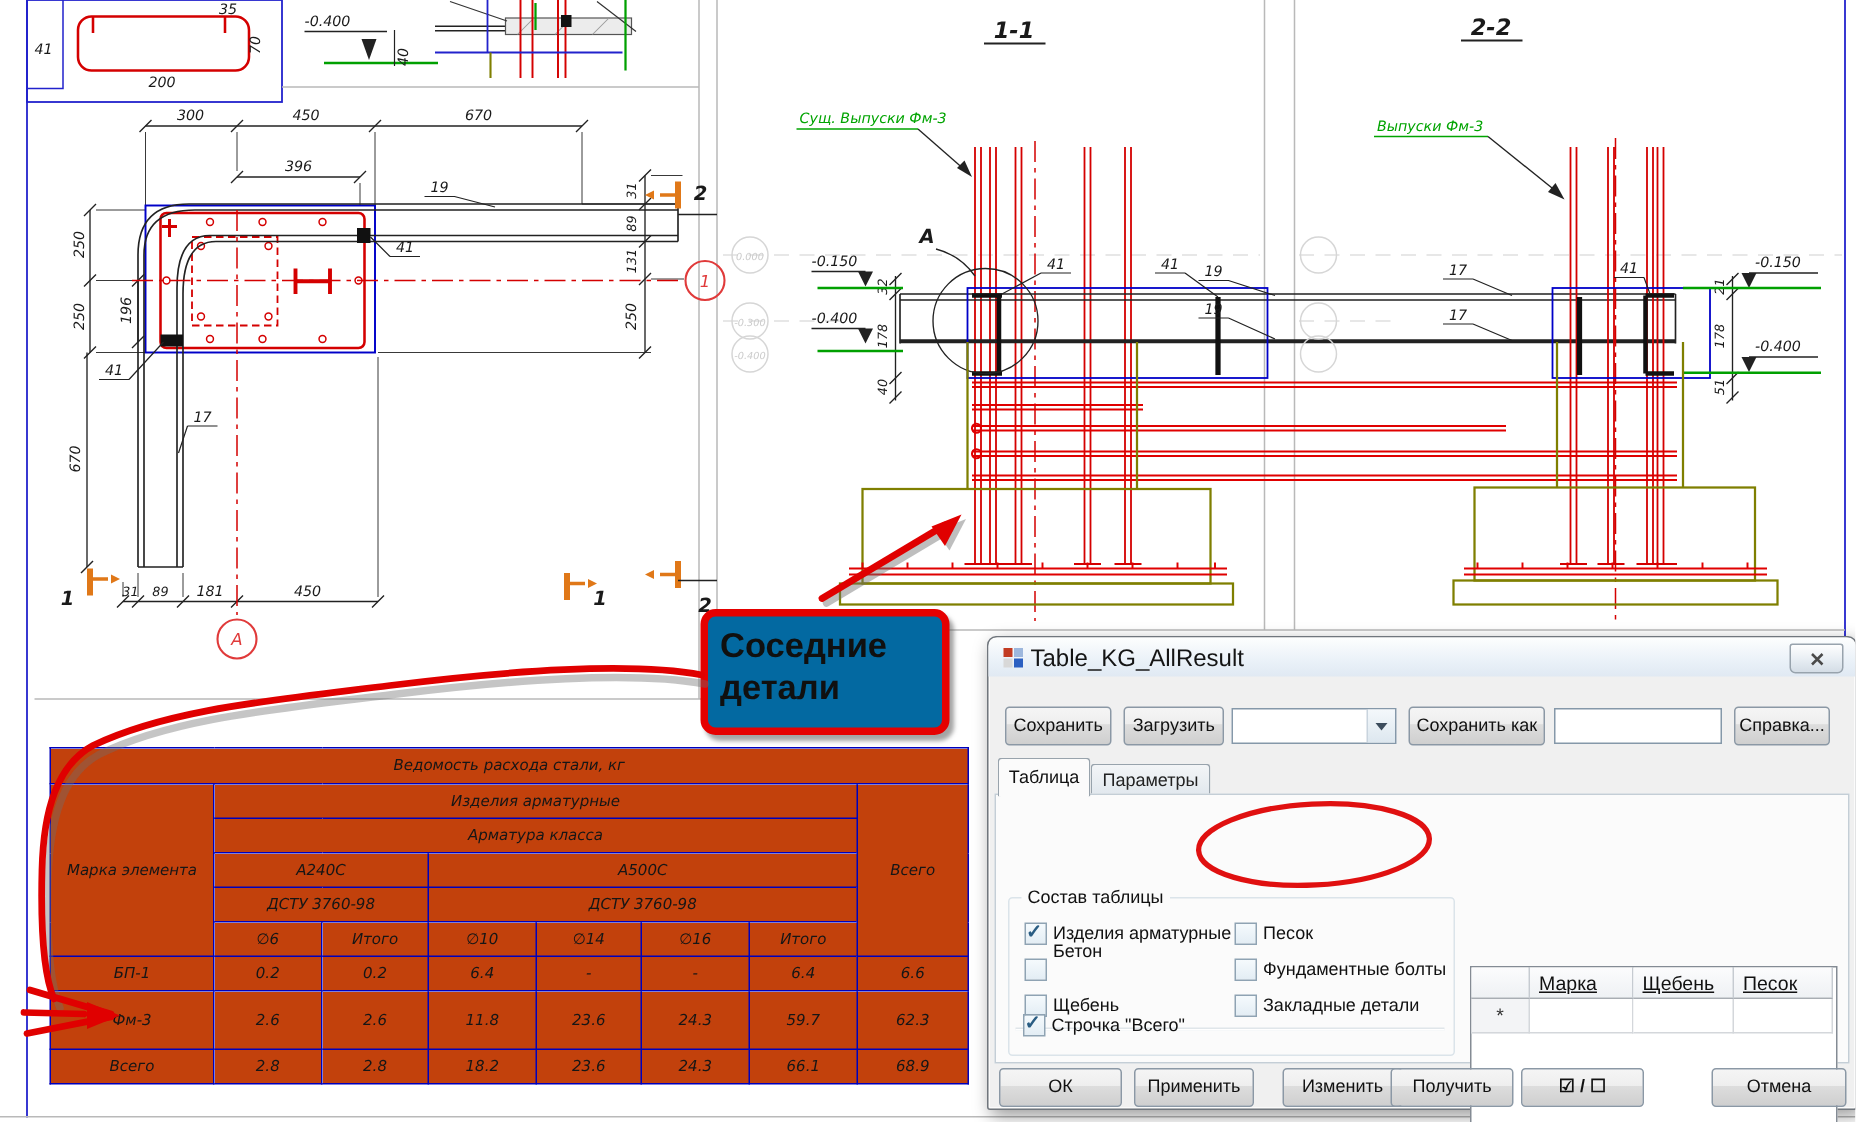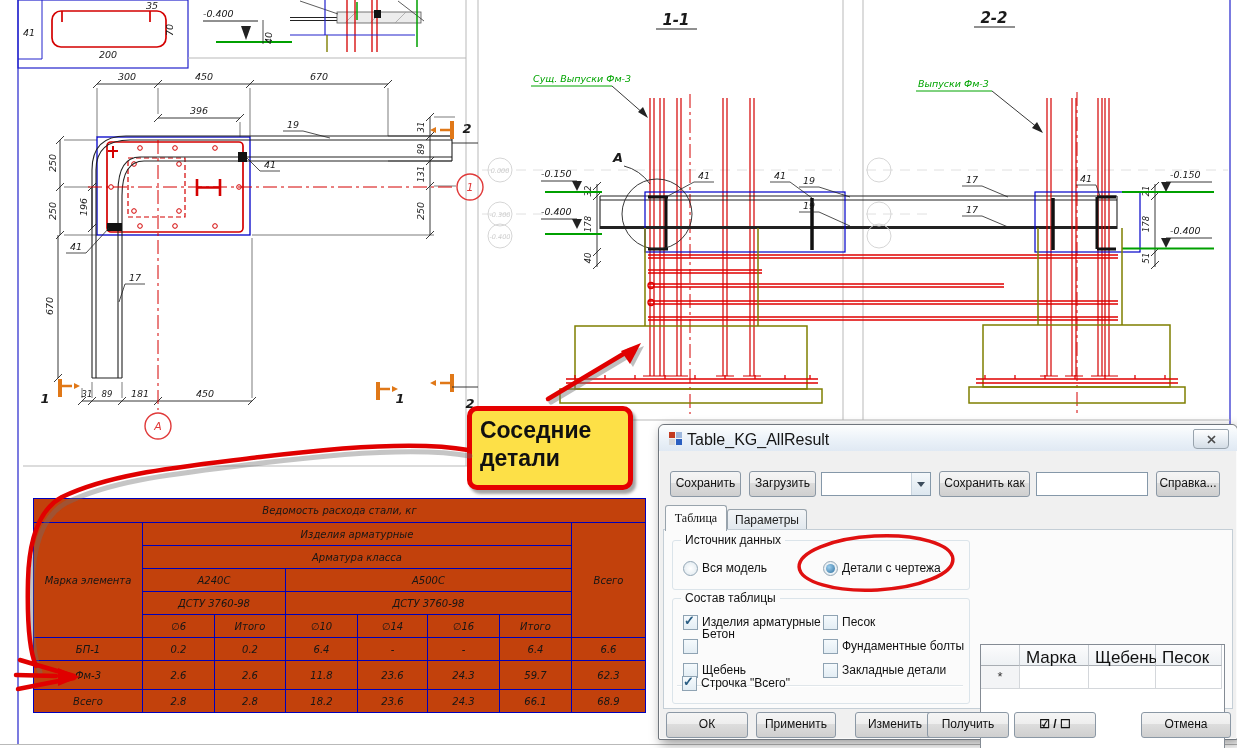--- a/index.html
+++ b/index.html
@@ -16,21 +16,21 @@
   #baseSvg{z-index:1;}
   #overlaySvg{z-index:30;pointer-events:none;}
 
   
   .steel{position:absolute;left:33px;top:498px;z-index:2;border-collapse:collapse;table-layout:fixed;}
   .steel td{border:1px solid #0000bb;text-align:center;vertical-align:middle;
             font:italic 10px "DejaVu Sans",sans-serif;color:#161616;background:#c2410c;
             overflow:hidden;white-space:nowrap;padding:0;}
 
   
-  .callout{position:absolute;background:#fde047;border:5px solid #e50000;color:#101010;
+  .callout{position:absolute;background:#0369a1;border:5px solid #e50000;color:#101010;
            font-weight:bold;box-shadow:3px 4px 3px rgba(90,90,90,.55);z-index:8;}
   #callout1{left:467px;top:406px;width:140px;height:62px;border-radius:10px;
             font-size:23px;line-height:1.2;padding:6px 8px;}
   #callout2{left:119px;top:699px;width:332px;height:34px;border-radius:13px;
             font-size:21px;display:flex;align-items:center;justify-content:center;}
 
   
   .dlg{position:absolute;left:658px;top:424px;width:578px;height:314px;z-index:5;
        background:#f0f0f0;border:1px solid #70767d;border-radius:6px 6px 2px 2px;
        box-shadow:3px 4px 12px rgba(0,0,0,.4), inset 0 0 0 1px rgba(255,255,255,.75);
@@ -46,39 +46,39 @@
        border:1px solid #8b98a5;border-radius:3px;text-align:center;line-height:22px;
        font-size:12px;color:#111;}
   .combo{position:absolute;height:22px;background:#fff;border:1px solid #8598a9;}
   .combo .arrowzone{position:absolute;right:0;top:0;bottom:0;width:18px;border-left:1px solid #c9d4de;
        background:linear-gradient(#f4f8fb,#dde7ef);display:flex;align-items:center;justify-content:center;}
   .combo .arr{width:0;height:0;border-left:4px solid transparent;border-right:4px solid transparent;
        border-top:5px solid #3c4c5c;}
   .tfield{position:absolute;height:22px;background:#fff;border:1px solid #8598a9;font-size:12px;padding:0 4px;}
   .tab{position:absolute;border:1px solid #98a3ac;border-bottom:none;border-radius:3px 3px 0 0;
        text-align:center;font-size:12px;}
-  .tabActive{background:#fbfbfb;z-index:3;line-height:24px;font-family:Liberation Serif, serif;}
+  .tabActive{background:#fbfbfb;z-index:3;line-height:24px;}
   .tabIdle{background:linear-gradient(#f3f5f7,#e0e7ed);line-height:20px;color:#222;}
   .panel{position:absolute;left:4px;top:104px;width:568px;height:178px;background:#fbfbfb;
        border:1px solid #c4ced6;}
   .grp{position:absolute;border:1px solid #dbe4ea;border-radius:3px;}
   .grp .grplabel{position:absolute;top:-8px;left:8px;background:#fbfbfb;padding:0 4px;font-size:12px;}
   .radio{position:absolute;width:13px;height:13px;border-radius:50%;border:1px solid #93a6b5;
        background:radial-gradient(#ffffff,#dde7ee);}
   .radio.sel::after{content:"";position:absolute;left:2px;top:2px;right:2px;bottom:2px;border-radius:50%;
        background:radial-gradient(circle at 35% 35%,#9fd0ef,#2f6f9e);}
   .cb{position:absolute;width:13px;height:13px;border:1px solid #8fa3b3;
        background:linear-gradient(#f5fafd,#e3edf4);}
   .cb.ck::after{content:"✓";position:absolute;left:0px;top:-3px;font-size:13px;font-weight:bold;color:#2a5d83;}
   .ctrl-label{position:absolute;font-size:12px;white-space:nowrap;}
   .grid{position:absolute;left:316px;top:114px;width:243px;height:166px;background:#fff;
        border:1px solid #848b94;}
   .grid .hdr{position:absolute;top:0;height:21px;background:linear-gradient(#fcfcfd,#eef1f4);
-       border-right:1px solid #c6cbd1;border-bottom:1px solid #a8adb3;font-size:17px;
-       padding:3px 0 0 6px;box-sizing:border-box;}
+       border-right:1px solid #c6cbd1;border-bottom:1px solid #a8adb3;font-size:13px;
+       padding:3px 0 0 6px;box-sizing:border-box;text-decoration:underline;}
   .grid .cell{position:absolute;top:21px;height:23px;background:#fff;
        border-right:1px solid #d4d7db;border-bottom:1px solid #d4d7db;box-sizing:border-box;}
   .grid .rowsel{background:#f3f4f6;text-align:center;font-size:13px;color:#333;padding-top:3px;}
   .sep{position:absolute;height:1px;background:#e0e6ea;border-bottom:1px solid #fff;}
 </style>
 </head>
 <body>
 
 <div class="stage">
 
@@ -405,21 +405,21 @@
   <tr style="height:23px">
     <td>БП-1</td>
     <td>0.2</td>
     <td>0.2</td>
     <td>6.4</td>
     <td>-</td>
     <td>-</td>
     <td>6.4</td>
     <td>6.6</td>
   </tr>
-  <tr style="height:29px">
+  <tr style="height:39px">
     <td>Фм-3</td>
     <td>2.6</td>
     <td>2.6</td>
     <td>11.8</td>
     <td>23.6</td>
     <td>24.3</td>
     <td>59.7</td>
     <td>62.3</td>
   </tr>
   <tr style="height:23px">
@@ -463,27 +463,20 @@
   </div>
   <div class="btn" style="left:280px;top:46px;width:89px">Сохранить как</div>
   <input class="tfield" style="left: 377px; top: 47px; width: 102px;" value="">
   <div class="btn" style="left:497px;top:46px;width:62px">Справка...</div>
 
   <div class="tab tabActive" style="left:6px;top:80px;width:60px;height:25px">Таблица</div>
   <div class="tab tabIdle" style="left:68px;top:84px;width:78px;height:21px">Параметры</div>
 
   <div class="panel">
 
-    <div class="grp" style="left:8px;top:10px;width:296px;height:48px">
-      <span class="grplabel">Источник данных</span>
-      <span class="radio" style="left:10px;top:20px"></span>
-      <span class="ctrl-label" style="left:29px;top:20px">Вся модель</span>
-      <span class="radio sel" style="left:150px;top:20px"></span>
-      <span class="ctrl-label" style="left:169px;top:20px">Детали с чертежа</span>
-    </div>
 
     <div class="grp" style="left:8px;top:68px;width:296px;height:104px">
       <span class="grplabel">Состав таблицы</span>
       <span class="cb ck" style="left:10px;top:16px"></span>
       <span class="ctrl-label" style="left:29px;top:16px">Изделия арматурные</span>
       <span class="cb" style="left:150px;top:16px"></span>
       <span class="ctrl-label" style="left:169px;top:16px">Песок</span>
       <span class="cb" style="left:10px;top:40px"></span>
       <span class="ctrl-label" style="left:29px;top:28px">Бетон</span>
       <span class="cb" style="left:150px;top:40px"></span>

